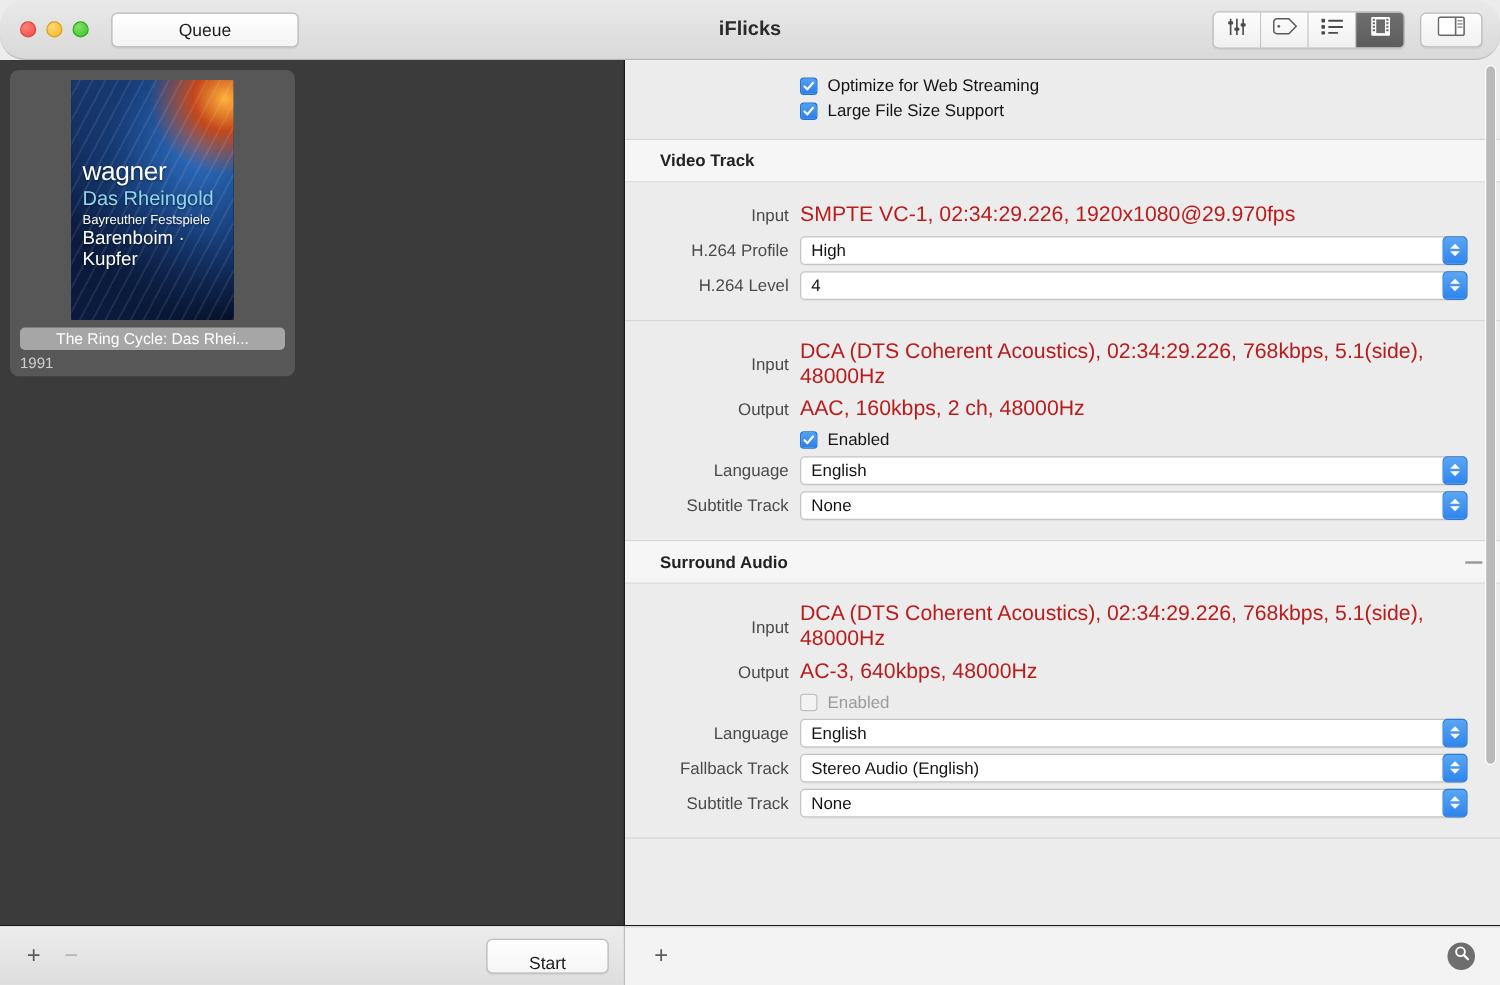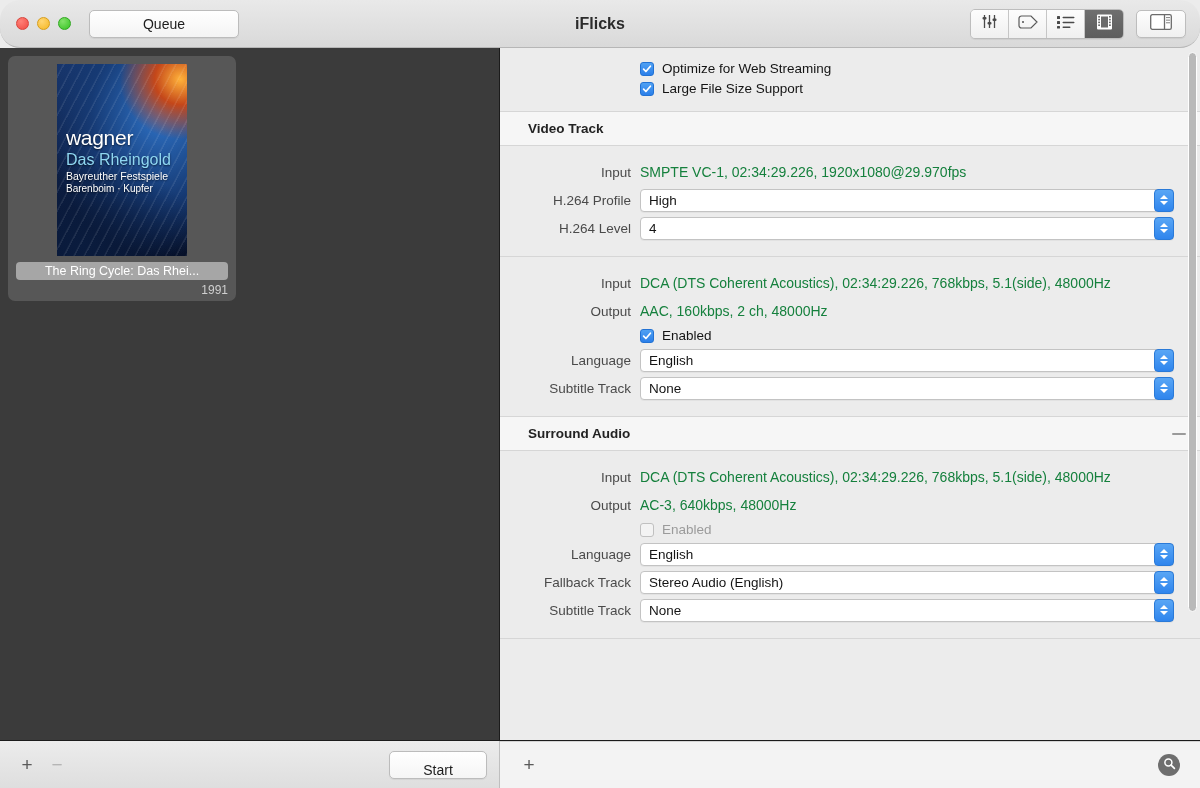--- a/index.html
+++ b/index.html
@@ -124,33 +124,33 @@
     border-right: 2px solid rgba(120,170,230,0.35);
     transform: rotate(-18deg);
   }
   .cover-text {
     position: absolute; left: 9px; right: 6px; top: 62px;
     color: #fff; line-height: 1.12; text-shadow: 0 1px 2px rgba(0,0,0,.6);
   }
   .ct-artist { font-size: 21px; letter-spacing: -0.3px; }
   .ct-title  { font-size: 16px; color: #8fd7f2; margin-top: 1px; }
   .ct-sub1   { font-size: 10.5px; margin-top: 3px; }
-  .ct-sub2   { font-size: 10px; }
+  .ct-sub2   { font-size: 15px; }
   .cell-title {
     margin-top: 6px;
     background: #a6a6a6;
     border-radius: 4px;
     color: #ffffff;
     font-size: 12.5px;
     padding: 2px 4px;
     white-space: nowrap; overflow: hidden;
     text-align: center;
   }
   .cell-year {
-    margin-top: 3px; text-align: right;
+    margin-top: 3px; text-align: left;
     font-size: 12px; color: #cfcfcf;
   }
 
   
   .inspector {
     flex: 1; min-width: 0;
     background: #ececec;
     position: relative; overflow: hidden;
   }
   .sec-head {
@@ -169,21 +169,21 @@
     background: #ececec;
     border-bottom: 1px solid #d6d6d6;
     padding: 10px 26px 12px 0;
   }
   .row { display: flex; align-items: center; min-height: 24px; margin: 4px 0; }
   .row .lbl {
     width: 140px; flex: 0 0 140px;
     text-align: right; padding-right: 9px;
     font-size: 13.5px; color: #4a4a4a;
   }
-  .row .val { font-size: 14px; color: #15803d; }
+  .row .val { font-size: 17px; color: #b91c1c; }
   .row .grow { flex: 1; min-width: 0; }
 
   .select {
     position: relative;
     height: 23px;
     background: #ffffff;
     border: 1px solid #c3c3c3;
     border-radius: 4px;
     display: flex; align-items: center;
     padding-left: 8px;

